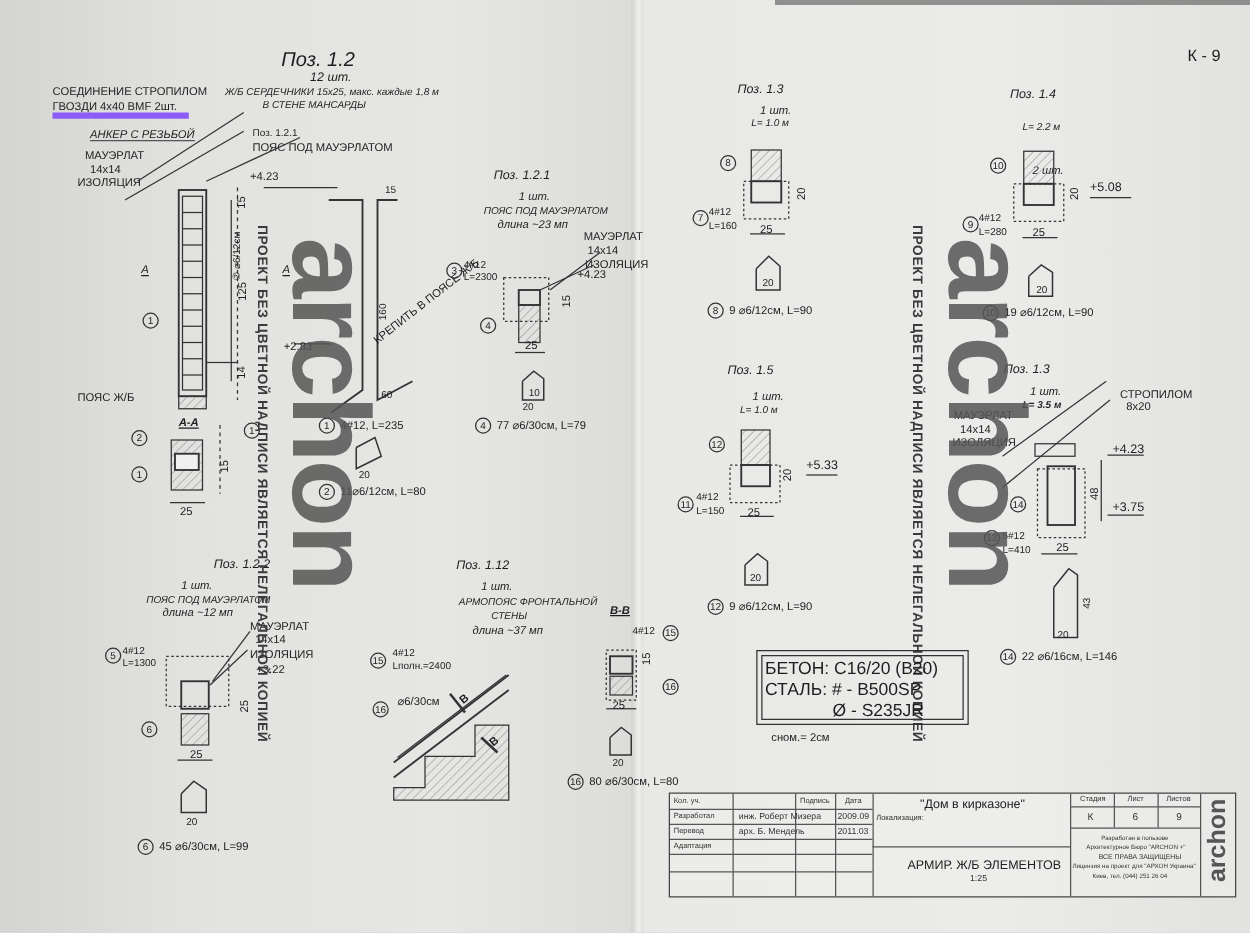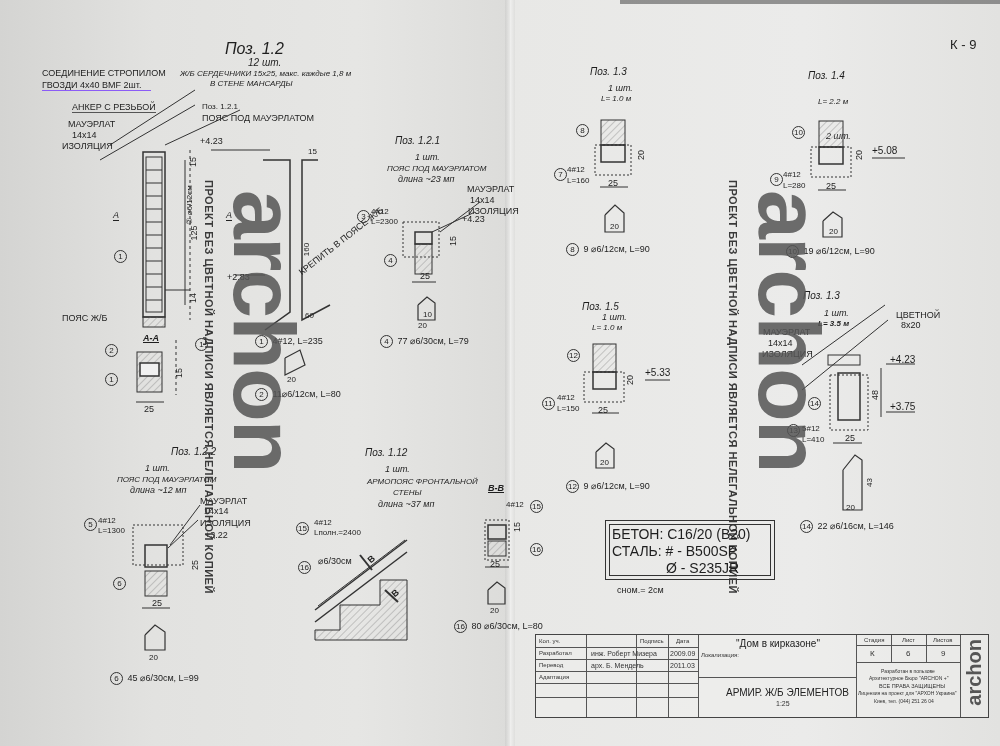--- a/index.html
+++ b/index.html
@@ -43,22 +43,22 @@
 
 <div class="abs" style="left:950px;top:37px;font-size:13px;">К - 9</div>
 
 <div>
   <div class="abs title" style="left:225px;top:40px;font-size:16px;">Поз.  1.2</div>
   <div class="abs sub" style="left:248px;top:57px;font-size:10px;">12 шт.</div>
   <div class="abs sub" style="left:180px;top:68px;font-size:8px;">Ж/Б СЕРДЕЧНИКИ 15x25, макс. каждые 1,8 м</div>
   <div class="abs sub" style="left:210px;top:78px;font-size:8px;">В СТЕНЕ МАНСАРДЫ</div>
 
   <div class="abs lbl" style="left:42px;top:68px;">СОЕДИНЕНИЕ   СТРОПИЛОМ</div>
-  <div class="abs lbl" style="left:42px;top:80px;border-bottom:1px solid #8b5cf6;padding-right:10px;">ГВОЗДИ  4x40  BMF  2шт.</div>
-  <div class="abs lbl" style="left:72px;top:102px;border-bottom:1px solid #555;">АНКЕР  С  РЕЗЬБОЙ</div>
+  <div class="abs lbl" style="left:42px;top:80px;border-bottom:5px solid #8b5cf6;padding-right:10px;">ГВОЗДИ  4x40  BMF  2шт.</div>
+  <div class="abs lbl" style="left:72px;top:102px;border-bottom:1px solid #555;font-style:italic;">АНКЕР  С  РЕЗЬБОЙ</div>
   <div class="abs lbl" style="left:68px;top:119px;">МАУЭРЛАТ</div>
   <div class="abs lbl" style="left:72px;top:130px;">14x14</div>
   <div class="abs lbl" style="left:62px;top:141px;">ИЗОЛЯЦИЯ</div>
   <div class="abs lbl-sm" style="left:202px;top:102px;">Поз. 1.2.1</div>
   <div class="abs lbl" style="left:202px;top:113px;">ПОЯС ПОД МАУЭРЛАТОМ</div>
   <div class="abs lbl" style="left:62px;top:313px;">ПОЯС Ж/Б</div>
   <div class="abs lbl" style="left:113px;top:210px;font-style:italic;border-bottom:1.5px solid #222;">А</div>
   <div class="abs lbl" style="left:226px;top:210px;font-style:italic;border-bottom:1.5px solid #222;">А</div>
   <div class="abs lbl" style="left:143px;top:333px;font-style:italic;text-decoration:underline;font-weight:bold;">А-А</div>
 
@@ -289,21 +289,21 @@
   <div class="abs lbl" style="left:854px;top:150px;transform:rotate(-90deg);">20</div>
   <div class="abs lbl" style="left:826px;top:181px;">25</div>
   <div class="abs lbl-sm" style="left:829px;top:227px;">20</div>
   <div class="abs" style="left:786px;top:240px;">
     <span class="circ">10</span>
     <span class="spec">19 ⌀6/12см,  L=90</span>
   </div>
 </div>
 
 <div>
-  <div class="abs title" style="left:582px;top:301px;">Поз. 1.5</div>
+  <div class="abs title" style="left:582px;top:291px;">Поз. 1.5</div>
   <div class="abs sub" style="left:602px;top:312px;">1 шт.</div>
   <div class="abs sub" style="left:592px;top:322px;font-size:8px;">L= 1.0 м</div>
   <span class="abs circ" style="left:567px;top:349px;">12</span>
   <span class="abs circ" style="left:542px;top:397px;">11</span>
   <div class="abs lbl-sm" style="left:557px;top:393px;">4#12</div>
   <div class="abs lbl-sm" style="left:557px;top:404px;">L=150</div>
   <div class="abs lbl" style="left:645px;top:368px;font-size:10px;">+5.33</div>
   <svg width="1000" height="746" style="left:0;top:0;">
     <g stroke="#333" fill="none">
       <rect x="593" y="344" width="23" height="28" fill="url(#h1)"></rect>
@@ -320,21 +320,21 @@
   <div class="abs" style="left:566px;top:475px;">
     <span class="circ">12</span>
     <span class="spec">9 ⌀6/12см,  L=90</span>
   </div>
 </div>
 
 <div>
   <div class="abs title" style="left:803px;top:290px;">Поз. 1.3</div>
   <div class="abs sub" style="left:824px;top:308px;">1 шт.</div>
   <div class="abs sub" style="left:818px;top:318px;font-size:8px;font-weight:bold;">L= 3.5 м</div>
-  <div class="abs lbl" style="left:896px;top:310px;">ЦВЕТНОЙ</div>
+  <div class="abs lbl" style="left:896px;top:310px;">СТРОПИЛОМ</div>
   <div class="abs lbl" style="left:901px;top:320px;">8x20</div>
   <div class="abs lbl" style="left:763px;top:327px;">МАУЭРЛАТ</div>
   <div class="abs lbl" style="left:768px;top:338px;">14x14</div>
   <div class="abs lbl" style="left:762px;top:349px;">ИЗОЛЯЦИЯ</div>
   <div class="abs lbl" style="left:890px;top:355px;font-size:10px;">+4.23</div>
   <div class="abs lbl" style="left:890px;top:402px;font-size:10px;">+3.75</div>
   <span class="abs circ" style="left:808px;top:397px;">14</span>
   <span class="abs circ" style="left:787px;top:424px;">13</span>
   <div class="abs lbl-sm" style="left:802px;top:424px;">5#12</div>
   <div class="abs lbl-sm" style="left:802px;top:435px;">L=410</div>

